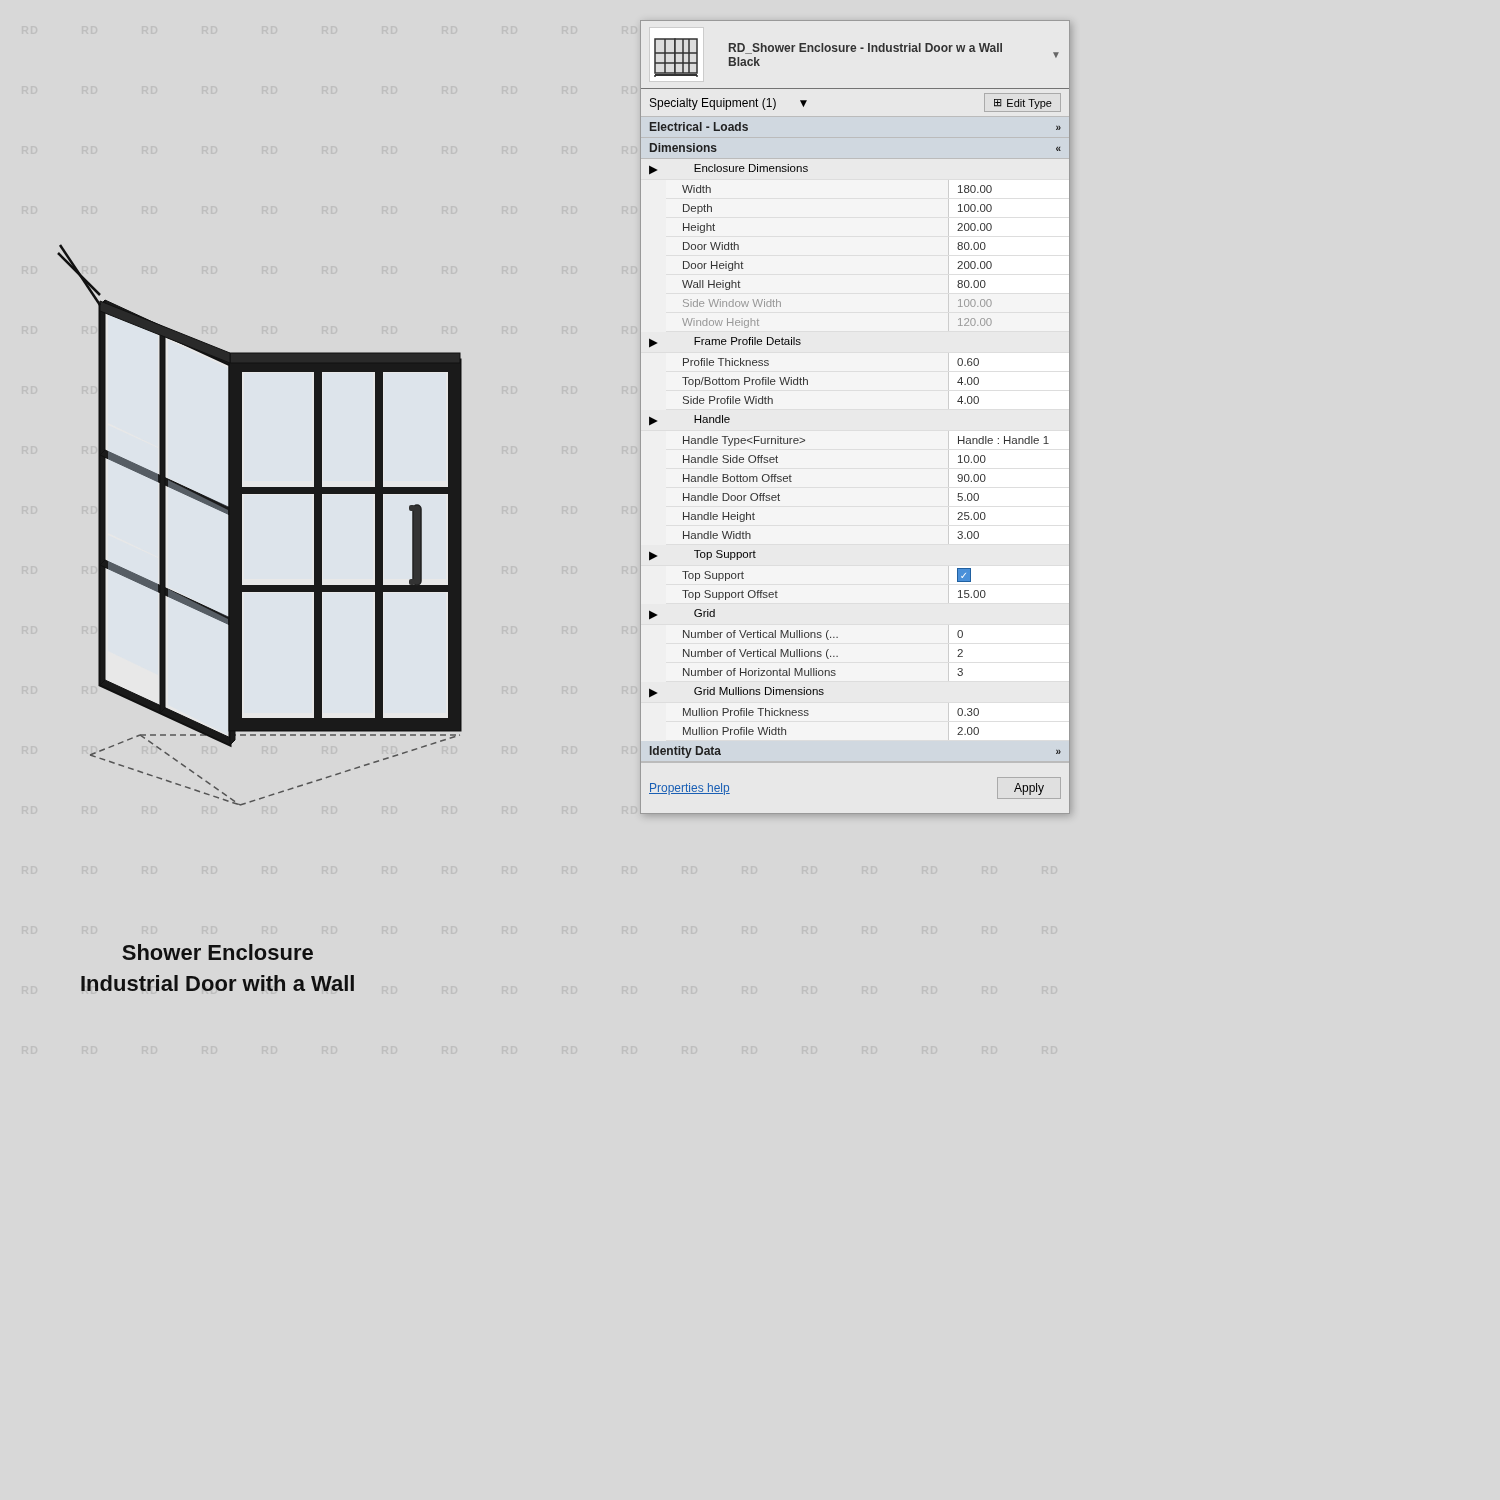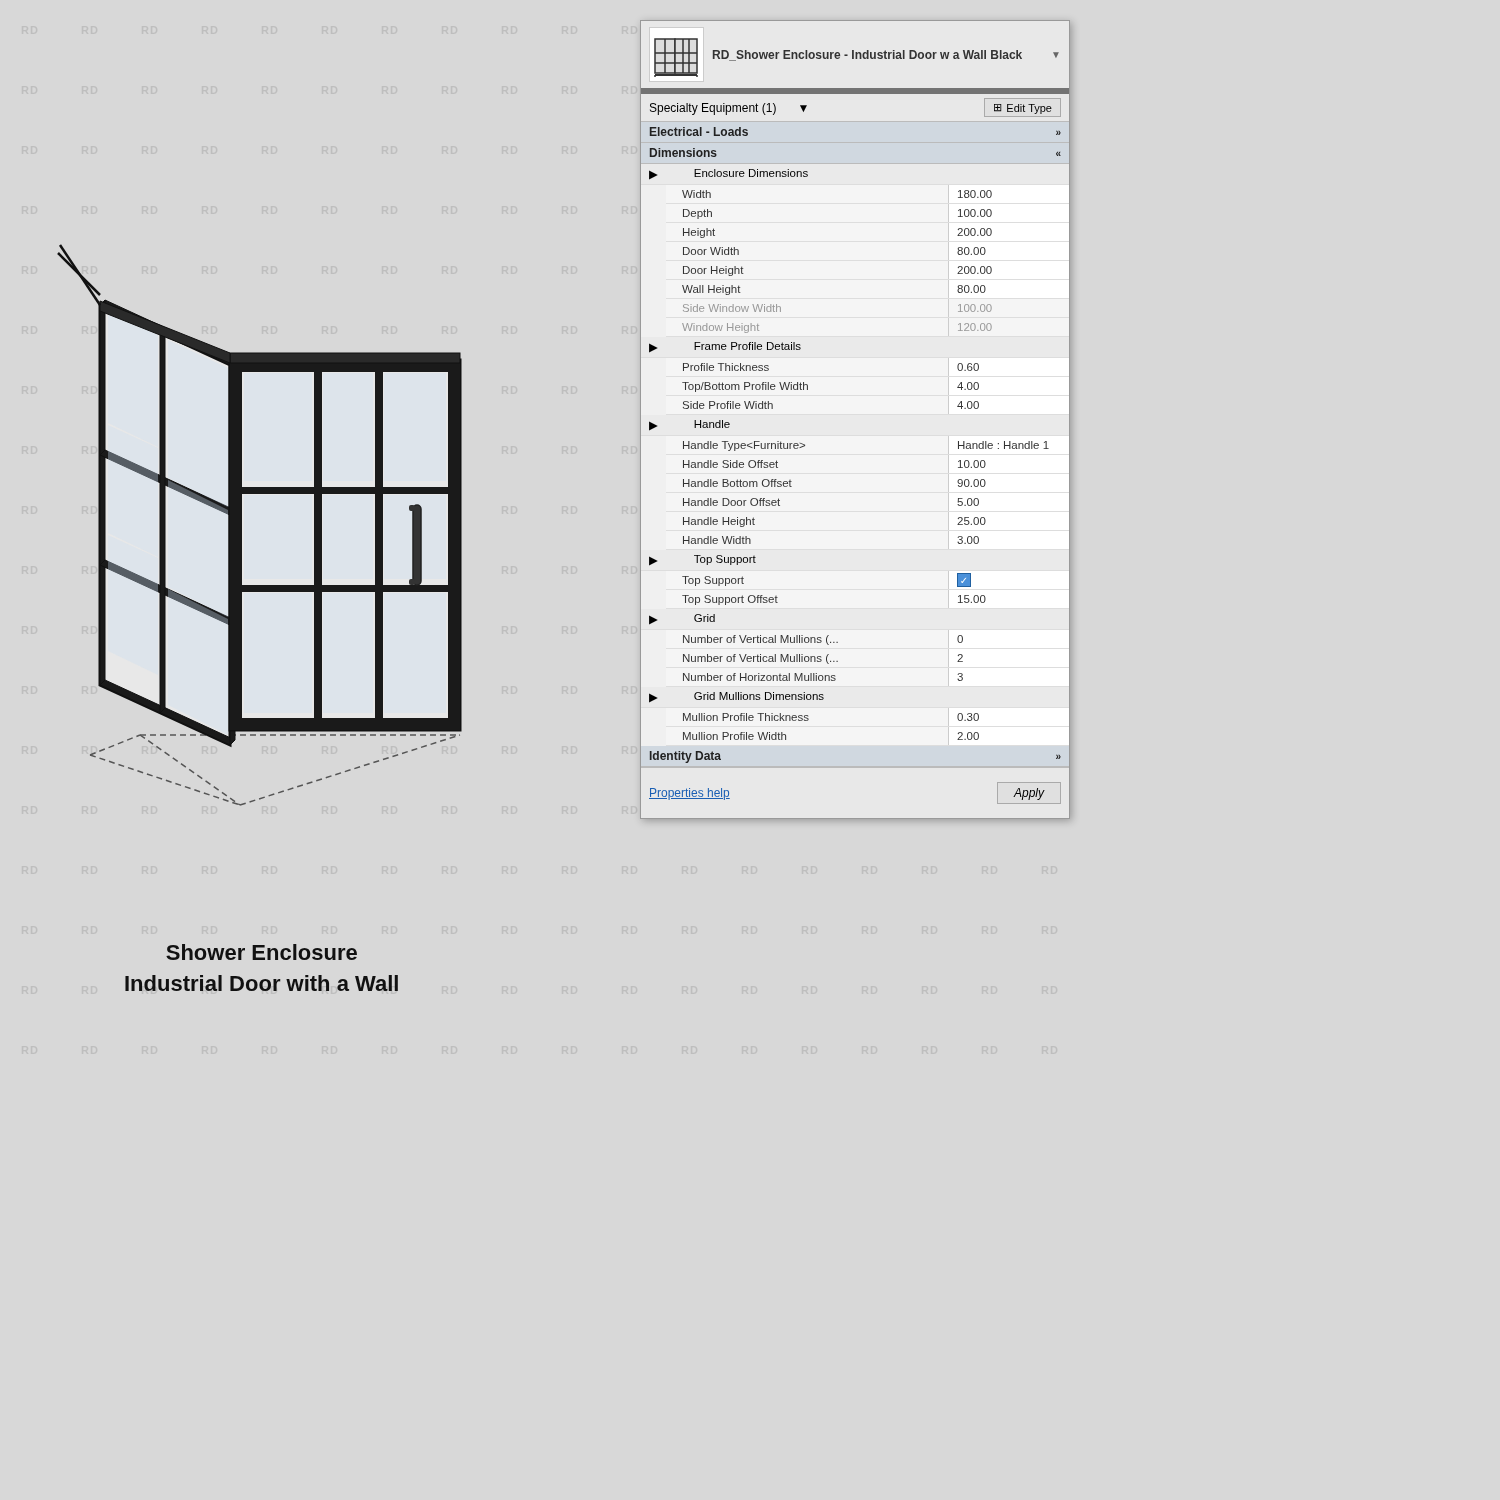--- a/index.html
+++ b/index.html
@@ -45,21 +45,20 @@
     
     .drawing-caption {
       position: absolute;
       bottom: 80px;
       left: 80px;
       text-align: center;
       font-size: 22px;
       font-weight: bold;
       color: #111;
       line-height: 1.4;
-      margin-left: 44px;
     }
 
     
     .shower-svg {
       position: absolute;
       top: 80px;
       left: 40px;
       width: 500px;
       height: 750px;
     }
@@ -87,25 +86,25 @@
     }
     .panel-close {
       cursor: pointer;
       font-size: 14px;
       font-weight: bold;
       color: white;
     }
 
     .panel-header {
       background: #e8e8e8;
-      border-bottom: 6px solid #737373;
+      border-bottom: 1px solid #737373;
       padding: 6px 8px;
       display: flex;
       align-items: center;
-      gap: 8px;
+      gap: 24px;
     }
     .panel-icon-box {
       width: 55px;
       height: 55px;
       background: white;
       border: 1px solid #ccc;
       display: flex;
       align-items: center;
       justify-content: center;
     }
@@ -231,21 +230,20 @@
       font-size: 12px;
       text-decoration: underline;
       cursor: pointer;
     }
     .apply-btn {
       background: #e0e0e0;
       border: 1px solid #aaa;
       padding: 3px 16px;
       font-size: 12px;
       cursor: pointer;
-      font-style: italic;
     }
   </style>
 </head>
 <body>
 
 <div class="watermark-grid">
   <div class="watermark-cell">RD</div>
     <div class="watermark-cell">RD</div>
     <div class="watermark-cell">RD</div>
     <div class="watermark-cell">RD</div>

